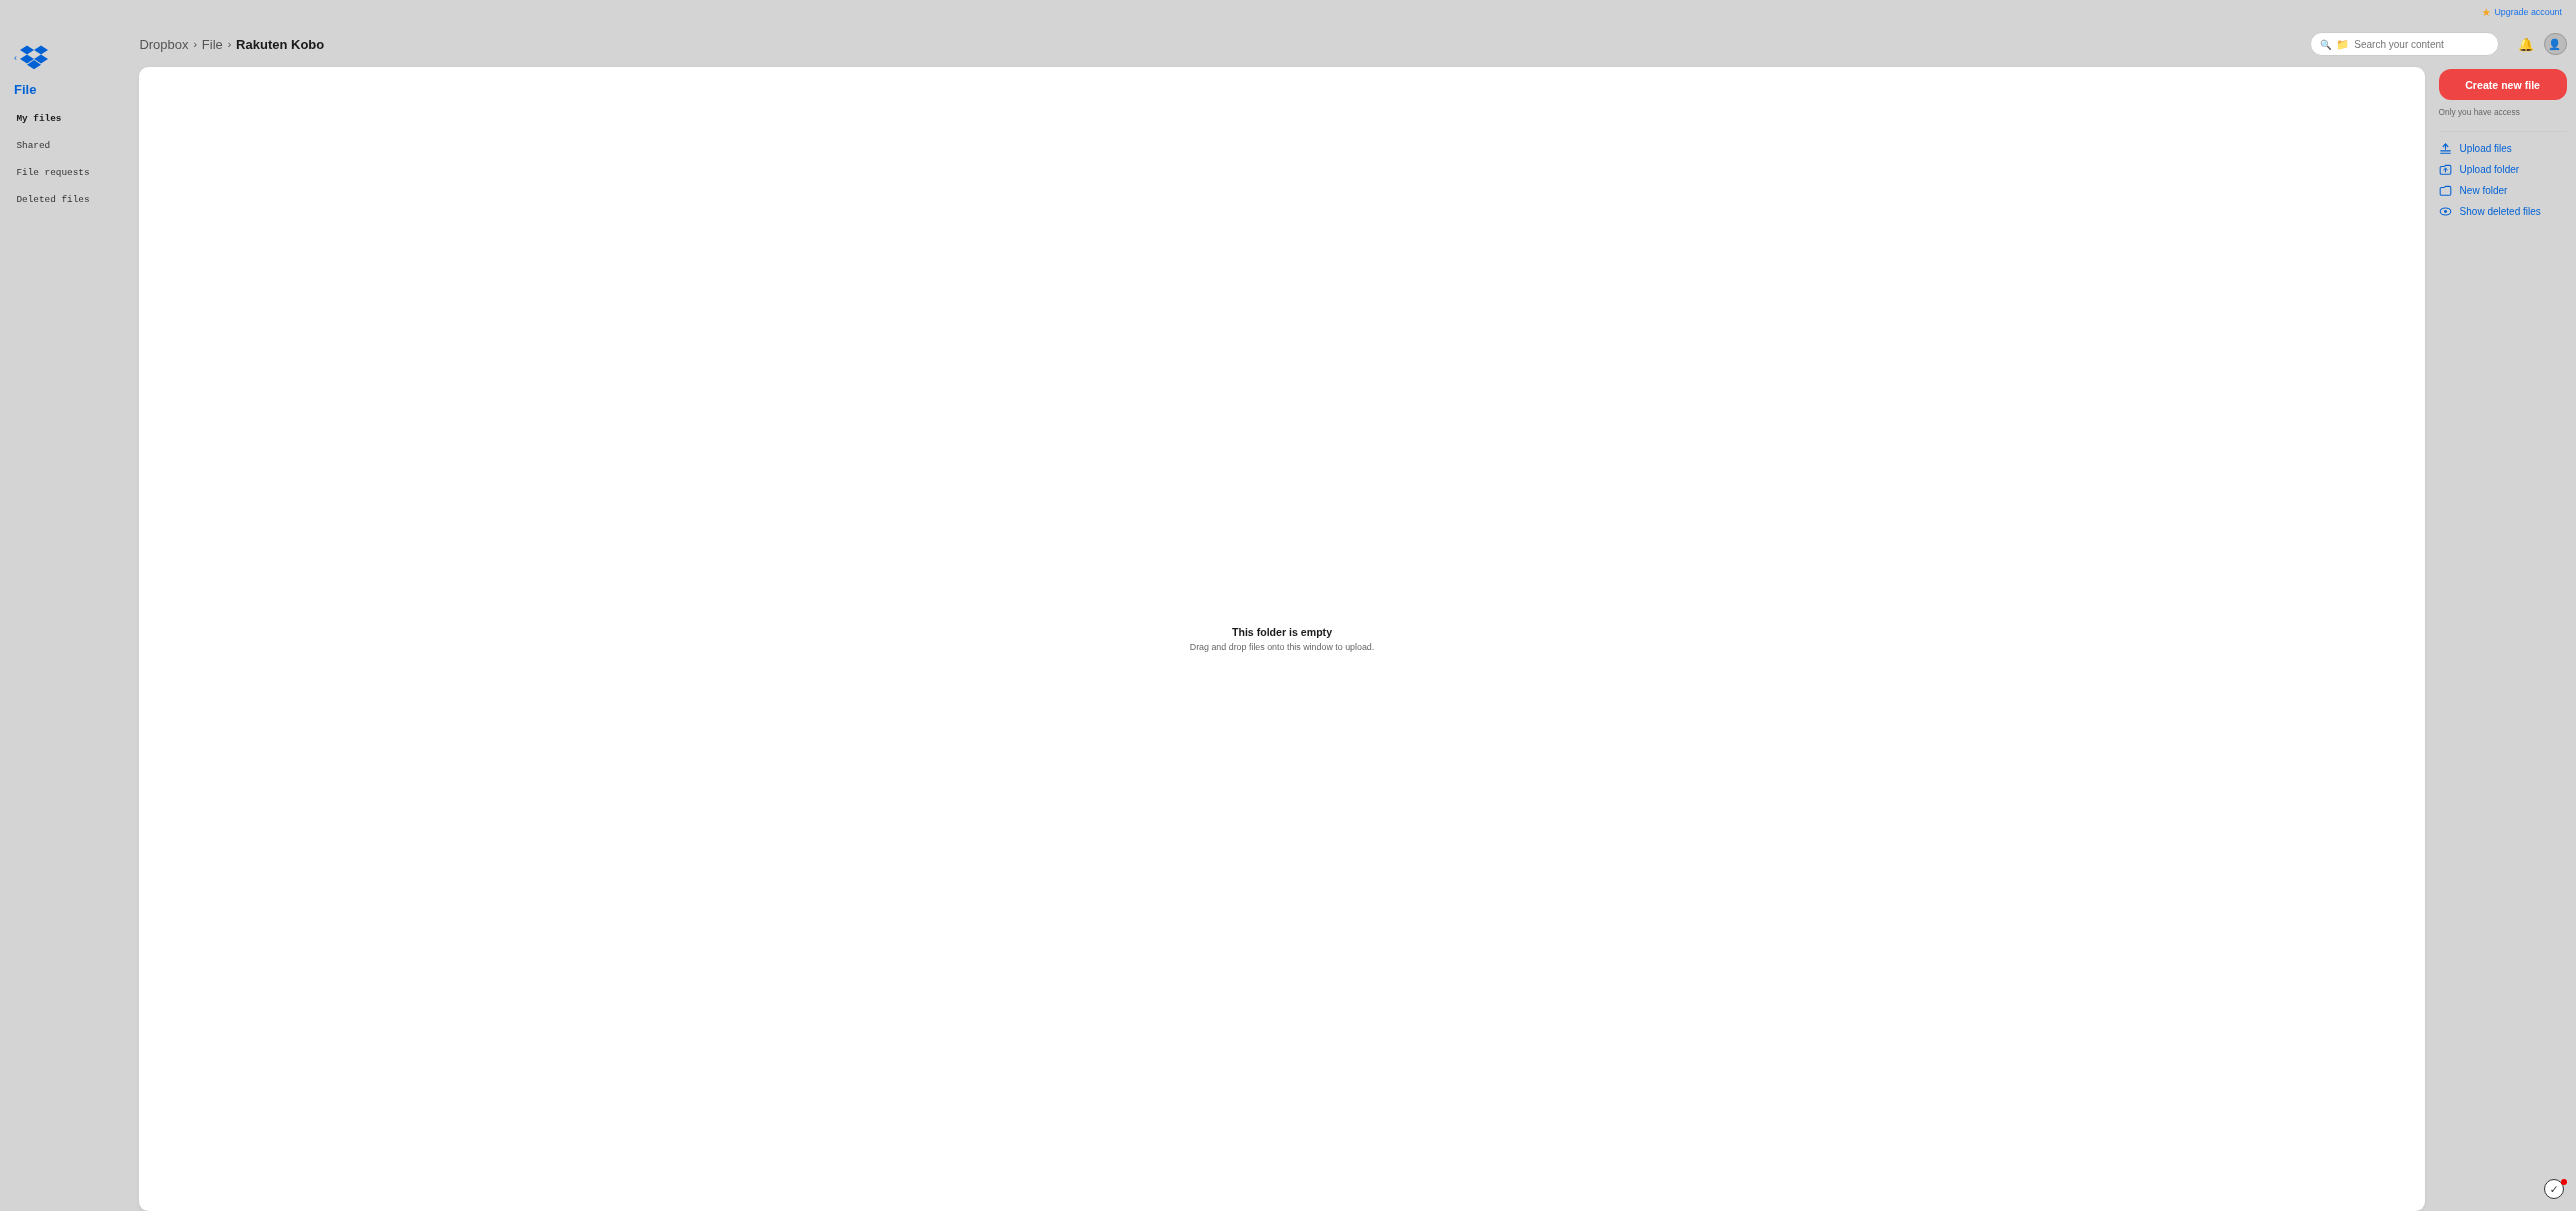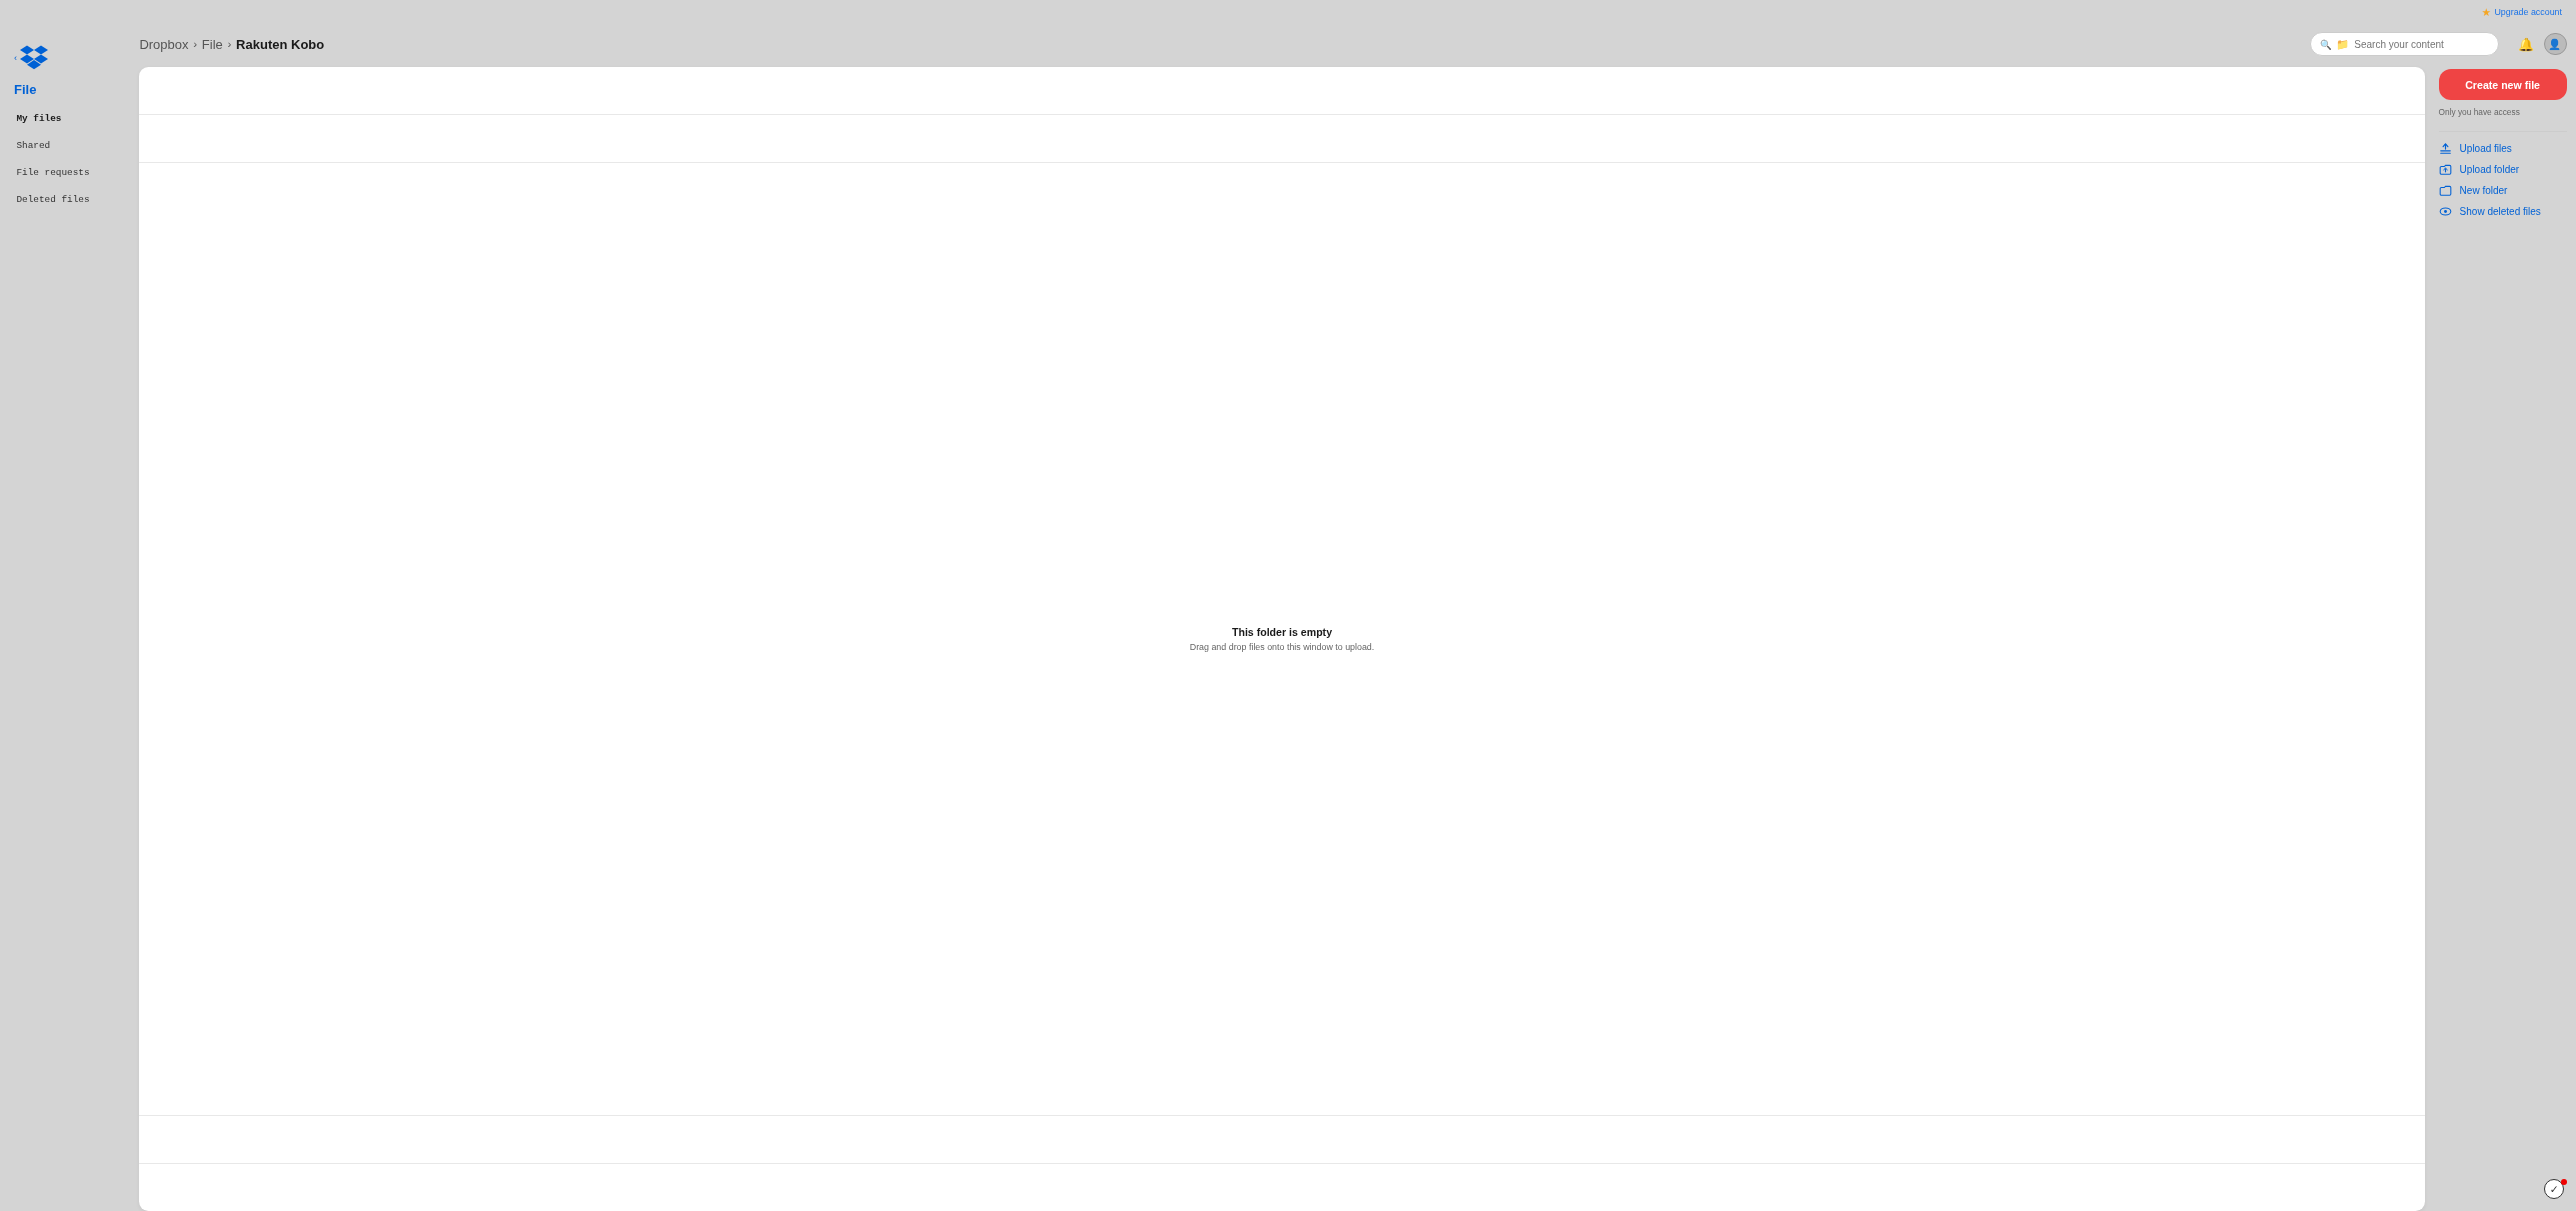--- a/index.html
+++ b/index.html
@@ -146,21 +146,21 @@
     .main-content {
       display: flex;
       flex: 1;
       gap: 0;
     }
     .file-list-area {
       flex: 1;
       background: #fff;
       border-radius: 9.4px;
       display: flex;
-      flex-direction: column;
+      flex-direction: row;
       overflow: hidden;
       min-height: 331px;
       box-shadow: 0 1.2px 4.7px rgba(0,0,0,0.06);
     }
     .file-list-divider {
       border: none;
       border-top: 0.6px solid #e8e8e8;
       margin: 0;
     }
     .empty-folder-area {

